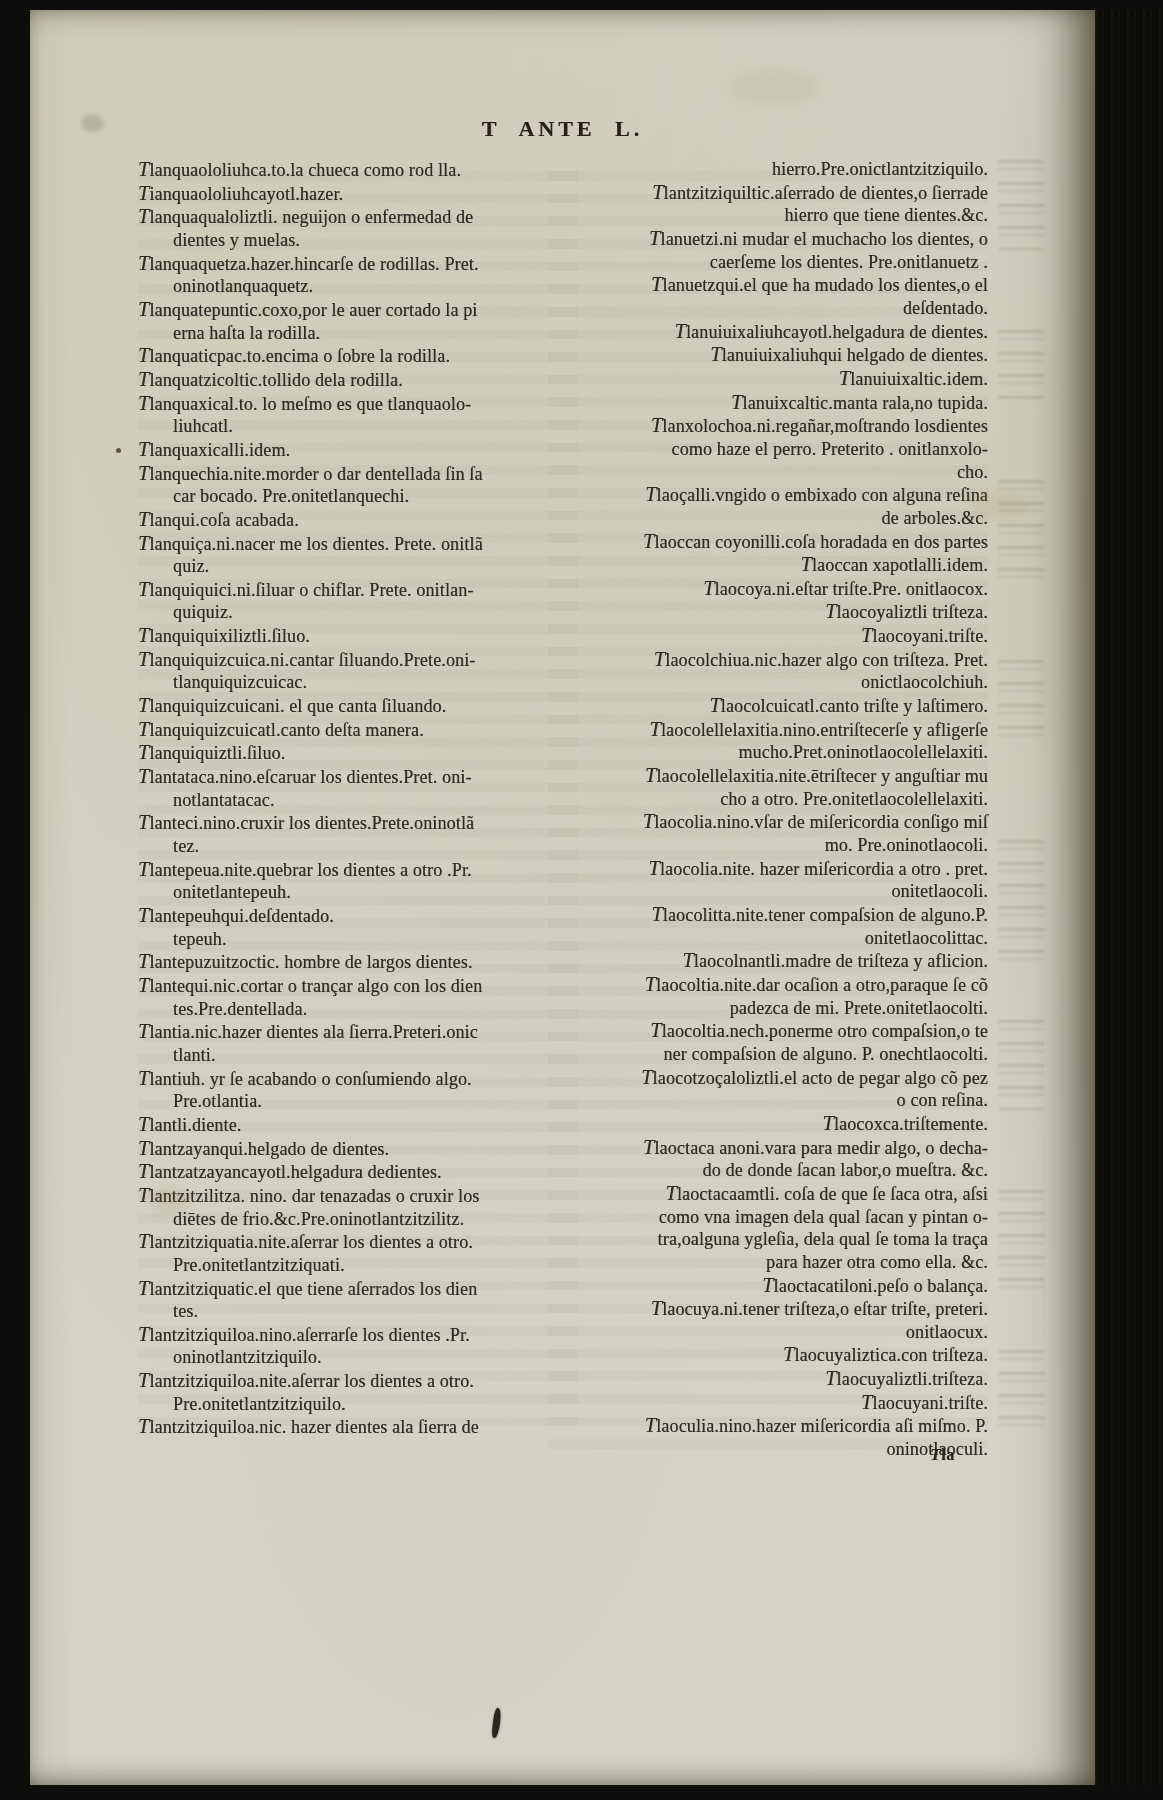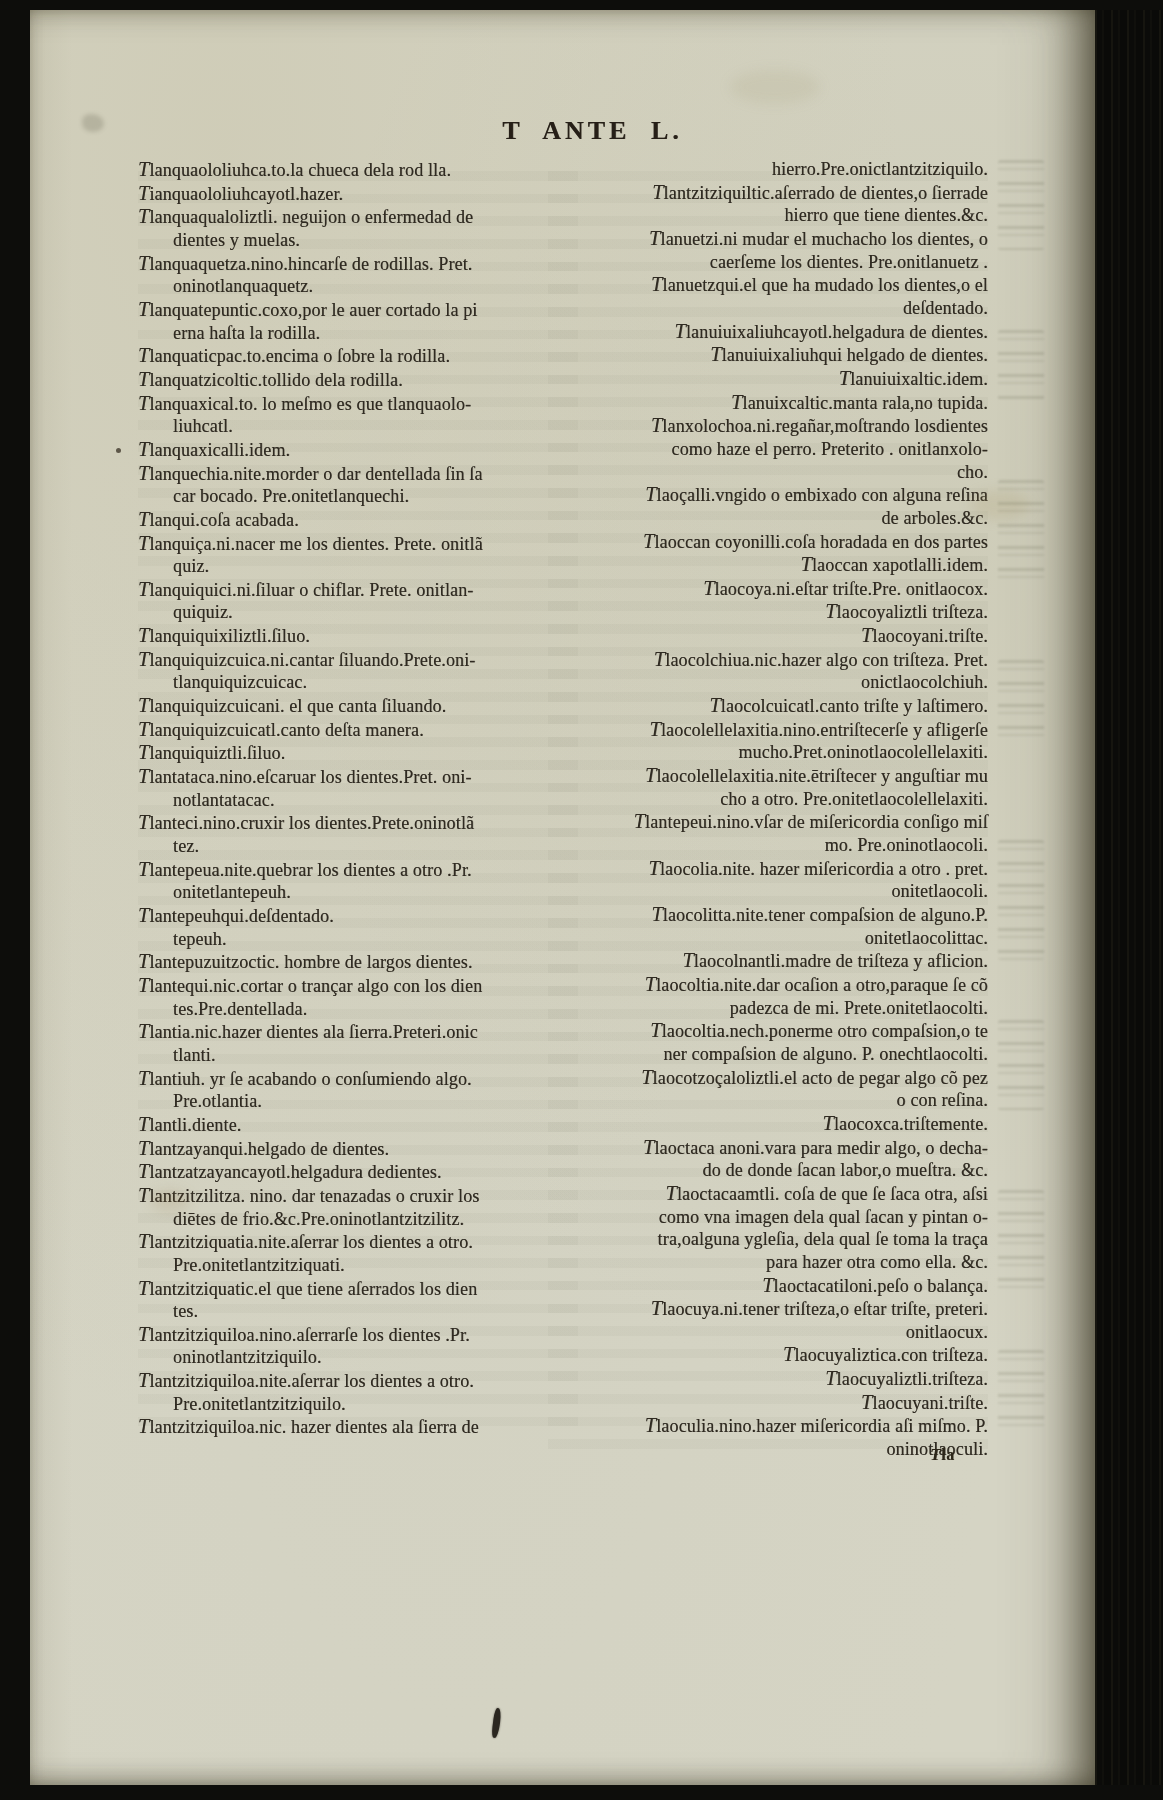--- a/index.html
+++ b/index.html
@@ -30,25 +30,24 @@
     background:
       repeating-linear-gradient(90deg,
         rgba(70,62,40,0.35) 0 2px, rgba(10,10,8,0.9) 2px 7px,
         rgba(50,45,28,0.25) 7px 9px, rgba(8,8,6,0.95) 9px 16px),
       #0a0a08;
     opacity:.55;
   }
   .running-header{
     position:absolute;top:106px;left:0;width:100%;
     text-align:center;
-    font-size:26px;font-weight:bold;
+    font-size:22px;font-weight:bold;
     letter-spacing:4px;word-spacing:10px;
     color:#261f17;
     text-shadow:0.4px 0.4px 0.6px rgba(38,31,23,0.55);
-    padding-left:30px;
   }
   .col{
     position:absolute;top:148px;width:440px;
     background:repeating-linear-gradient(180deg,
       transparent 0 13px, rgba(110,112,92,0.055) 13px 22.65px);
   }
   .col-left{left:108px;}
   .col-right{left:518px;text-align:right;}
   .entry{margin:0;padding:0;}
   .line{
@@ -104,31 +103,31 @@
   .stain.s3{left:700px;top:60px;width:90px;height:34px;background:rgba(160,150,110,0.12);}
 </style>
 </head>
 <body style="background: rgb(13, 13, 11);">
 
 <div class="page">
   <div class="faint-mark"></div>
   <div class="running-header">T ANTE L.</div>
   <div class="col col-left" id="col-left">
       <div class="entry">
-        <div class="line">Tlanquaololiuhca.to.la chueca dela rod lla.</div>
+        <div class="line">Tlanquaololiuhca.to.la chueca como rod lla.</div>
       </div>
       <div class="entry">
         <div class="line">Tianquaololiuhcayotl.hazer.</div>
       </div>
       <div class="entry">
         <div class="line">Tlanquaqualoliztli. neguijon o enfermedad de</div>
         <div class="line cont">dientes y muelas.</div>
       </div>
       <div class="entry">
-        <div class="line">Tlanquaquetza.nino.hincarſe de rodillas. Pret.</div>
+        <div class="line">Tlanquaquetza.hazer.hincarſe de rodillas. Pret.</div>
         <div class="line cont">oninotlanquaquetz.</div>
       </div>
       <div class="entry">
         <div class="line">Tlanquatepuntic.coxo,por le auer cortado la pi</div>
         <div class="line cont">erna haſta la rodilla.</div>
       </div>
       <div class="entry">
         <div class="line">Tlanquaticpac.to.encima o ſobre la rodilla.</div>
       </div>
       <div class="entry">
@@ -299,21 +298,21 @@
       </div>
       <div class="entry">
         <div class="line">Tlaocolellelaxitia.nino.entriſtecerſe y afligerſe</div>
         <div class="line cont">mucho.Pret.oninotlaocolellelaxiti.</div>
       </div>
       <div class="entry">
         <div class="line">Tlaocolellelaxitia.nite.ētriſtecer y anguſtiar mu</div>
         <div class="line cont">cho a otro. Pre.onitetlaocolellelaxiti.</div>
       </div>
       <div class="entry">
-        <div class="line">Tlantepeui.nino.vſar de miſericordia conſigo miſ</div>
+        <div class="line">Tlaocolia.nino.vſar de miſericordia conſigo miſ</div>
         <div class="line cont">mo. Pre.oninotlaocoli.</div>
       </div>
       <div class="entry">
         <div class="line">Tlaocolia.nite. hazer miſericordia a otro . pret.</div>
         <div class="line cont">onitetlaocoli.</div>
       </div>
       <div class="entry">
         <div class="line">Tlaocolitta.nite.tener compaſsion de alguno.P.</div>
         <div class="line cont">onitetlaocolittac.</div>
       </div>

